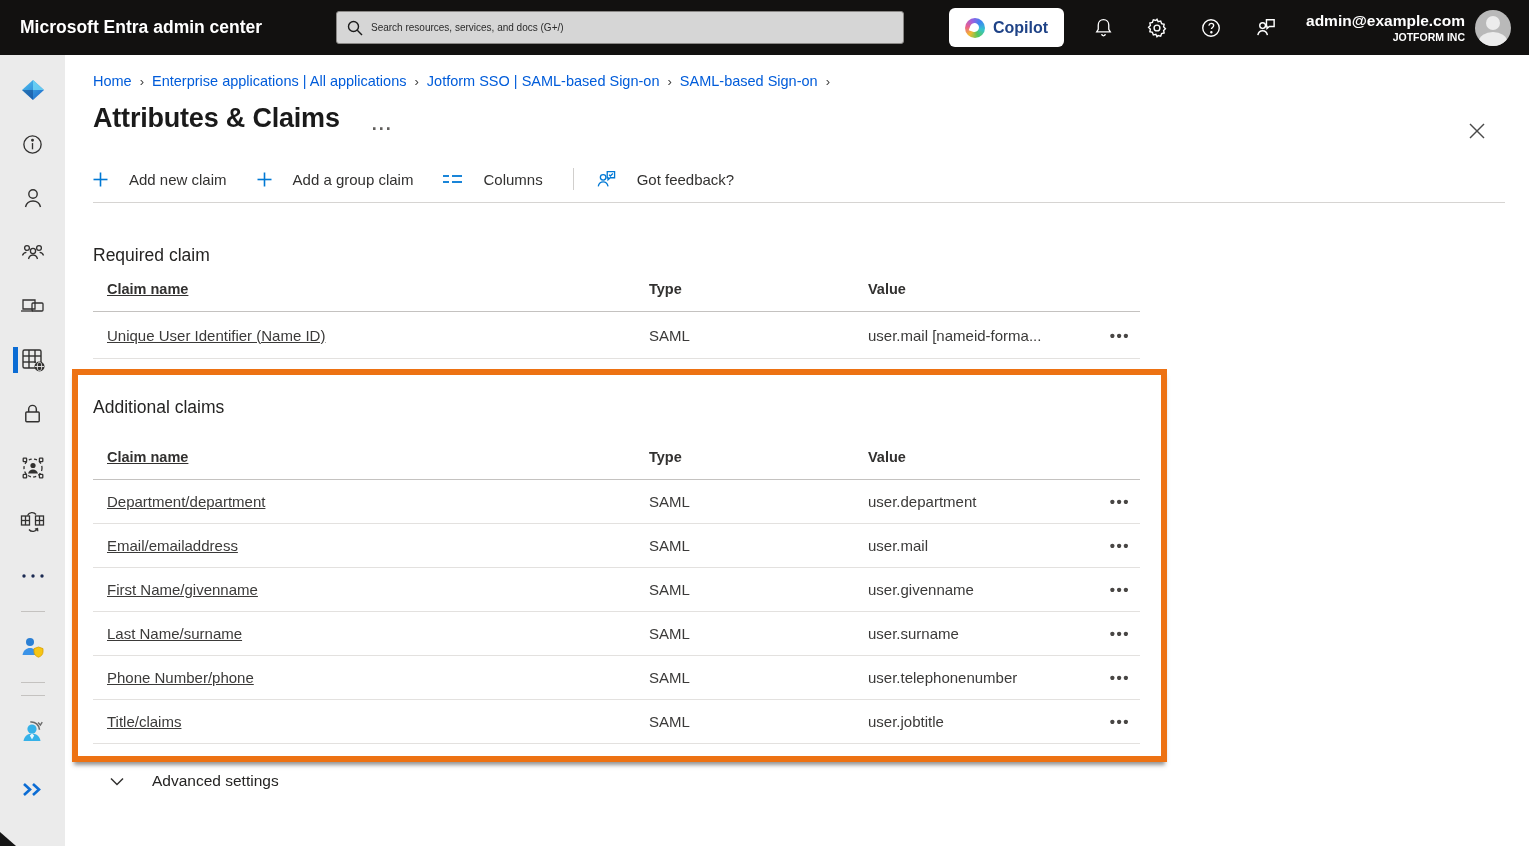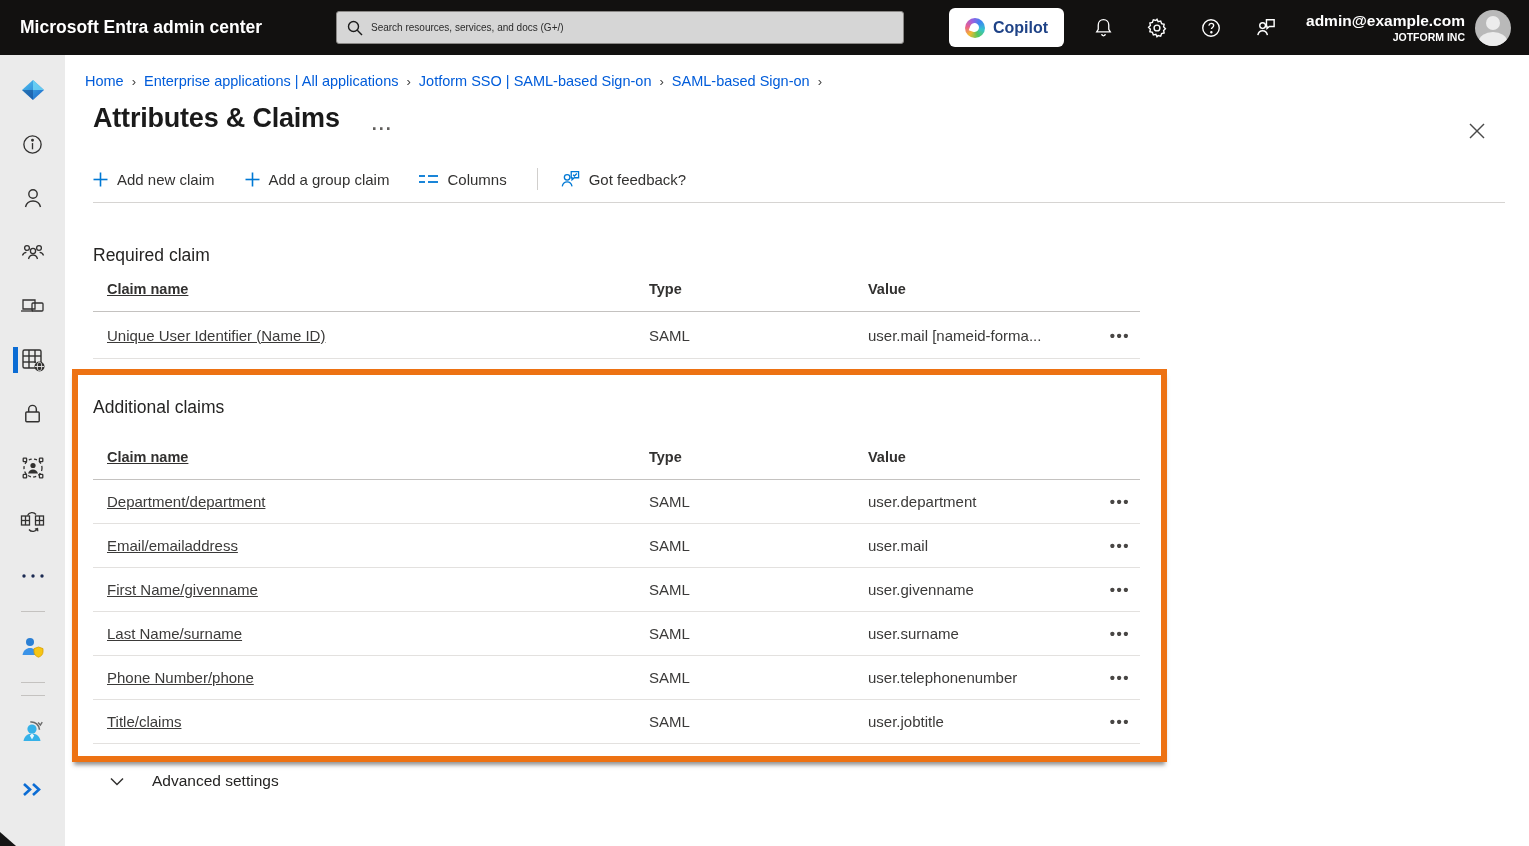--- a/index.html
+++ b/index.html
@@ -36,31 +36,31 @@
   .sidebar { position:absolute; left:0; top:55px; width:65px; height:791px; background:#ebebeb; }
   .side-item { width:65px; height:46px; display:flex; align-items:center; justify-content:center;
     position:relative; cursor:pointer; margin-bottom:8px; }
   .side-item.active::before { content:""; position:absolute; left:13px; top:10px; width:5px; height:26px; background:#0b6cd4; }
   .side-div { width:24px; height:1px; background:#c4c2c0; margin:12px auto 12px auto; }
   .corner-wedge { position:absolute; left:0; bottom:0; width:0; height:0;
     border-left:16px solid #151515; border-top:14px solid transparent; }
 
   
   .main { position:absolute; left:65px; top:55px; width:1464px; height:791px; background:#fff; }
-  .breadcrumb { padding:18px 0 0 20px; font-size:14.5px; color:#444; display:flex; gap:7px; align-items:center; flex-wrap:nowrap; }
+  .breadcrumb { padding:18px 0 0 28px; font-size:14.5px; color:#444; display:flex; gap:7px; align-items:center; flex-wrap:nowrap; }
   .breadcrumb a { color:#015cda; text-decoration:none; cursor:pointer; }
   .crumb-sep { color:#424242; font-size:13px; padding:0 1px; }
   .title-row { display:flex; align-items:flex-end; padding:14px 0 0 28px; }
   .page-title { font-size:27px; font-weight:700; color:#1a1a1a; letter-spacing:-0.2px; }
   .title-overflow { color:#605e5c; font-size:18px; font-weight:700; letter-spacing:1px; margin-left:32px; cursor:pointer; line-height:10px; padding-top:8px;}
   .close-x { position:absolute; right:38px; top:62px; width:28px; height:28px; display:flex; align-items:center;
     justify-content:center; cursor:pointer; }
 
   .toolbar { display:flex; align-items:center; gap:0; margin:34px 0 0 28px; font-size:15px; color:#323130; }
-  .tool-item { display:flex; align-items:center; gap:9px; cursor:pointer; margin-right:30px; }
+  .tool-item { display:flex; align-items:center; gap:21px; cursor:pointer; margin-right:30px; }
   .tool-sep { width:1px; height:22px; background:#d1cfcd; margin:0 22px 0 0; }
   .toolbar-rule { height:1px; background:#d6d4d2; margin:12px 24px 0 28px; }
 
   .section-heading { font-size:17.5px; color:#252423; margin:42px 0 0 28px; }
   .tbl { width:1047px; margin-left:28px; }
   .tbl-header { display:flex; align-items:center; height:46px; font-weight:700; font-size:14.5px; color:#323130;
     border-bottom:1px solid #c4c2c0; }
   .tbl-row { display:flex; align-items:center; height:47px; font-size:15px; color:#3b3a39; border-bottom:1px solid #e3e1df; }
   .c1 { flex:0 0 556px; padding-left:14px; white-space:nowrap; overflow:hidden;text-decoration:underline; }
   .c2 { flex:0 0 219px; }

